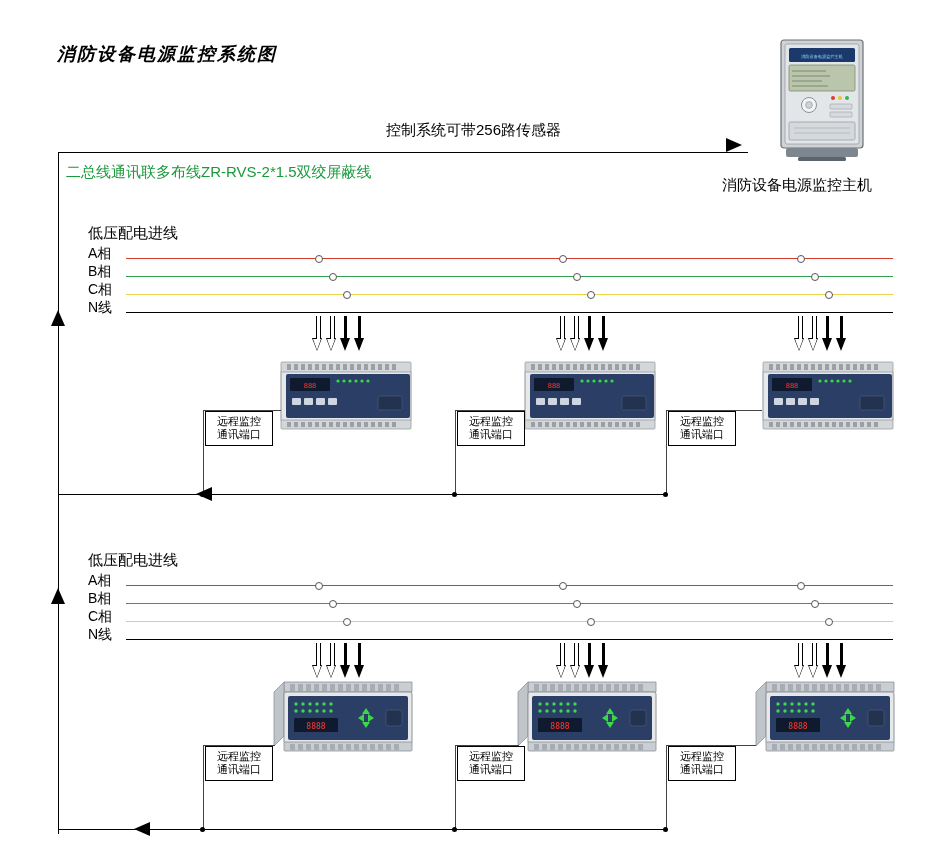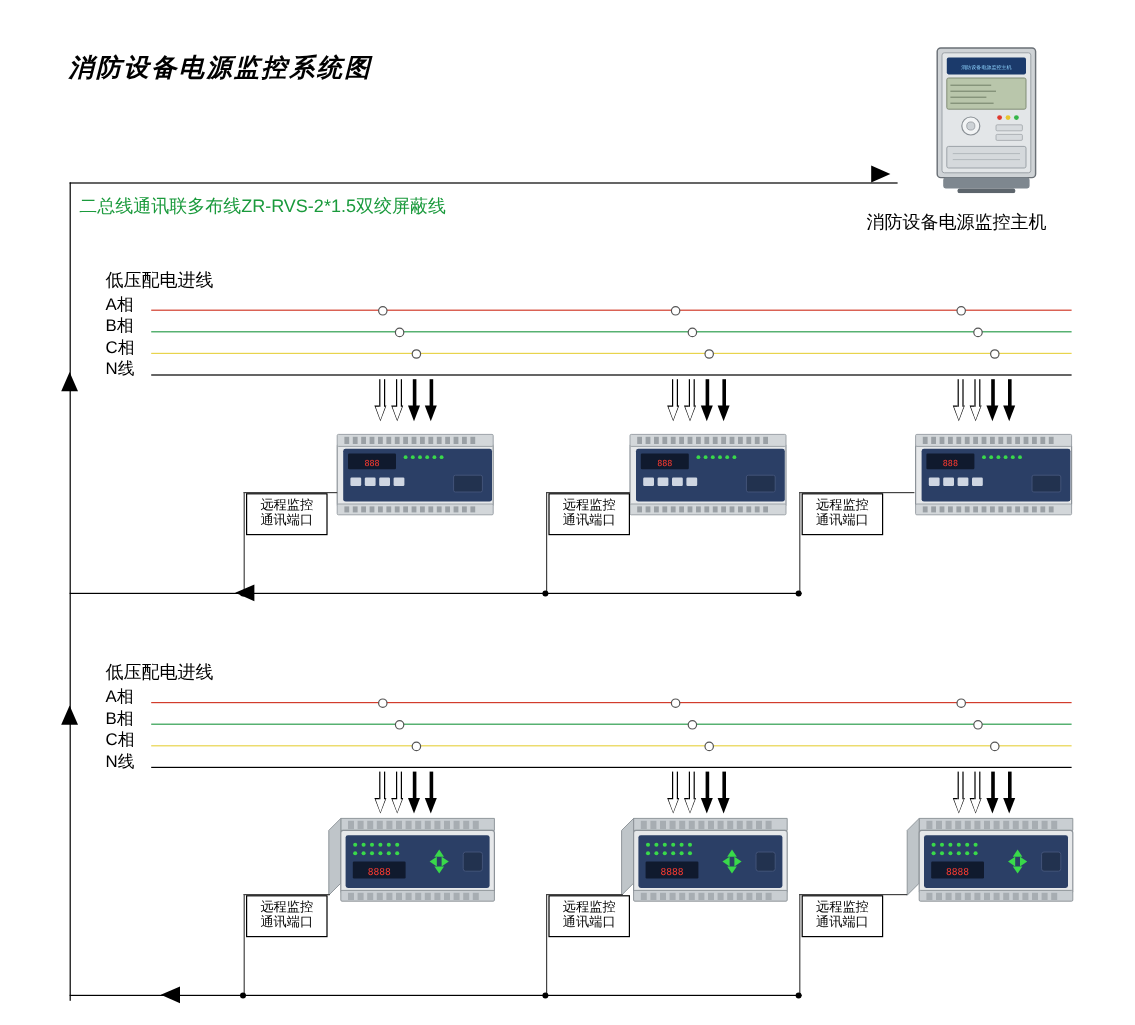--- a/index.html
+++ b/index.html
@@ -17,21 +17,21 @@
     background: #ffffff;
     overflow: hidden;
   }
   .abs { position: absolute; }
 
   
   #main-title {
     left: 57px;
     top: 42px;
     font-family: "Liberation Serif", serif;
-    font-size: 21px;
+    font-size: 18px;
     font-weight: bold;
     font-style: italic;
     letter-spacing: 2px;
     color: #000;
     white-space: nowrap;
   }
   .label-text {
     font-size: 15px;
     color: #000;
     white-space: nowrap;
@@ -192,20 +192,21 @@
       <rect x="11" y="84" width="66" height="18" rx="1.5" fill="#d5d9dc" stroke="#9aa0a5" stroke-width="0.8"></rect>
       <line x1="16" y1="90" x2="72" y2="90" stroke="#aab0b5" stroke-width="0.7"></line>
       <line x1="16" y1="95" x2="72" y2="95" stroke="#aab0b5" stroke-width="0.7"></line>
       <rect x="8" y="110" width="72" height="9" rx="2" fill="#7e878f"></rect>
       <rect x="20" y="119" width="48" height="4" rx="1.5" fill="#5d656c"></rect>
     </svg>
   </div>
 
   <div class="abs no-select label-text" id="host-label">消防设备电源监控主机</div>
 
+  <div class="abs no-select label-text" id="bus-note">控制系统可带256路传感器</div>
   <div class="abs no-select label-green" id="bus-green">二总线通讯联多布线ZR-RVS-2*1.5双绞屏蔽线</div>
 
   <div class="abs hline c-black" style="left:58px; top:152px; width:690px;"></div>
   <div class="abs tri-right" style="left:726px; top:138px;"></div>
 
   <div class="abs vline c-black" style="left:58px; top:152px; height:682px;"></div>
 
   <div class="abs tri-up" style="left:51px; top:310px;"></div>
   <div class="abs tri-up" style="left:51px; top:588px;"></div>
 

